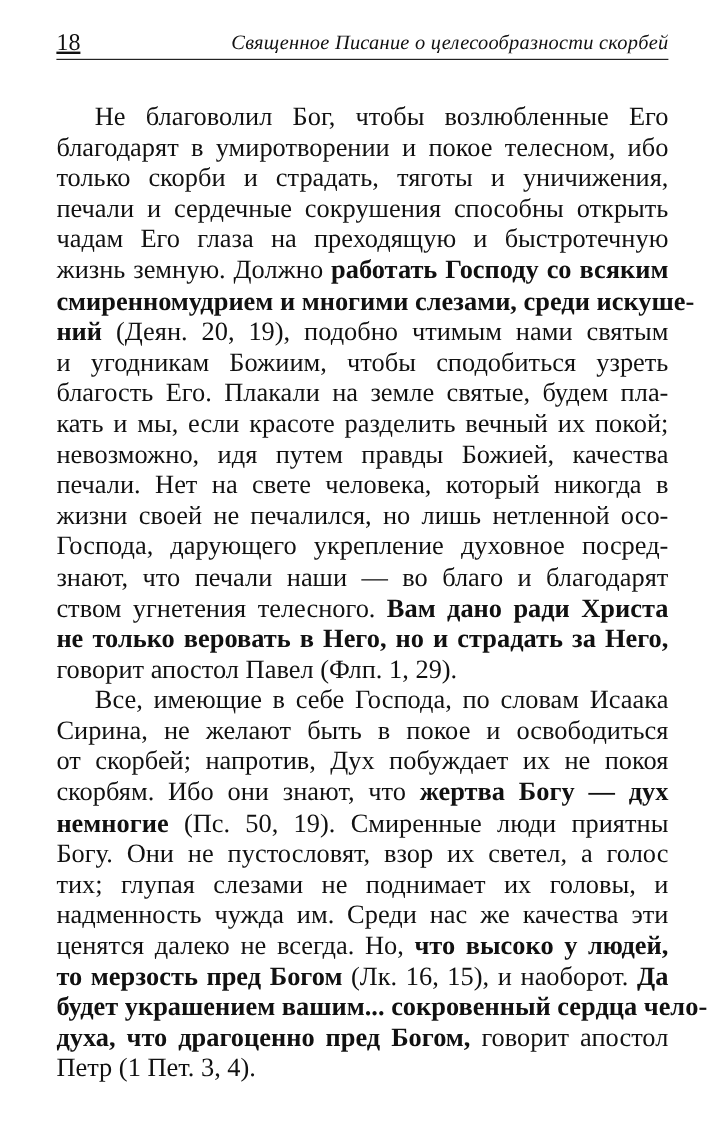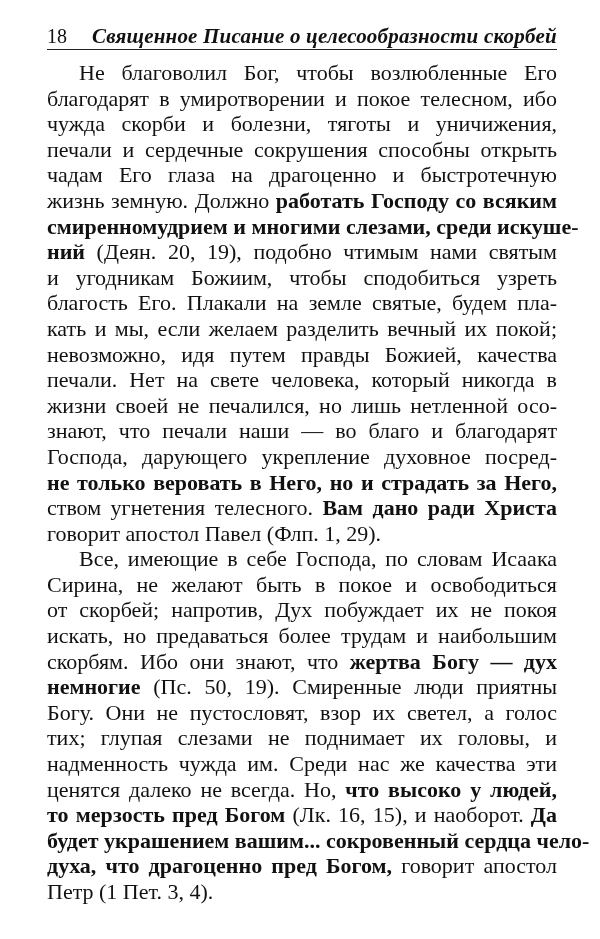--- a/index.html
+++ b/index.html
@@ -1,65 +1,64 @@
 <!DOCTYPE html>
 <html><head>
 <meta charset="utf-8">
 <style>
   html, body { margin: 0; padding: 0; background: #ffffff; }
   body { width: 600px; height: 939px; overflow: hidden; position: relative;
          font-family: "Liberation Serif", "DejaVu Serif", serif; color: #111; }
   .running-head { position: absolute; left: 47px; top: 20px; width: 510px; height: 28px;
                   display: flex; justify-content: space-between; align-items: flex-end; }
-  .page-num { font-size: 20px; line-height: 24px; }
-  .head-title { font-size: 21px; line-height: 24px; font-style: italic; font-weight: bold; letter-spacing: 0.2px; }
+  .page-num { font-size: 20px; line-height: 24px; text-decoration: underline; }
+  .head-title { font-size: 17px; line-height: 24px; font-style: italic; font-weight: normal; letter-spacing: 0.2px; }
   .rule { position: absolute; left: 47px; top: 49px; width: 510px; height: 0; border-top: 1.5px solid #222; }
-  .body { position: absolute; left: 47px; top: 60px; width: 510px; }
+  .body { position: absolute; left: 47px; top: 84px; width: 510px; }
   .line { display: block; font-size: 22px; line-height: 25.6px; height: 25.6px; white-space: nowrap;
           text-align: justify; text-align-last: justify; }
   .line.last { text-align-last: left; }
   .line.indent { padding-left: 32px; }
   .it { font-weight: bold; }
 </style>
 </head>
 <body>
 
 <div class="running-head">
   <span class="page-num">18</span>
   <span class="head-title">Священное Писание о целесообразности скорбей</span>
 </div>
 <div class="rule"></div>
 
 <div class="body" id="body">
     <div>
       <span class="line indent"><span>Не благоволил Бог, чтобы возлюбленные Его</span></span>
       <span class="line"><span>благодарят в умиротворении и покое телесном, ибо</span></span>
-      <span class="line"><span>чужда скорби и болезни, тяготы и уничижения,</span></span>
+      <span class="line"><span>только скорби и страдать, тяготы и уничижения,</span></span>
       <span class="line"><span>печали и сердечные сокрушения способны открыть</span></span>
-      <span class="line"><span>чадам Его глаза на драгоценно и быстротечную</span></span>
+      <span class="line"><span>чадам Его глаза на преходящую и быстротечную</span></span>
       <span class="line"><span>жизнь земную. Должно </span><span class="it">работать Господу со всяким</span></span>
       <span class="line"><span class="it">смиренномудрием и многими слезами, среди искуше-</span></span>
       <span class="line"><span class="it">ний</span><span> (Деян. 20, 19), подобно чтимым нами святым</span></span>
       <span class="line"><span>и угодникам Божиим, чтобы сподобиться узреть</span></span>
       <span class="line"><span>благость Его. Плакали на земле святые, будем пла-</span></span>
-      <span class="line"><span>кать и мы, если желаем разделить вечный их покой;</span></span>
+      <span class="line"><span>кать и мы, если красоте разделить вечный их покой;</span></span>
       <span class="line"><span>невозможно, идя путем правды Божией, качества</span></span>
       <span class="line"><span>печали. Нет на свете человека, который никогда в</span></span>
       <span class="line"><span>жизни своей не печалился, но лишь нетленной осо-</span></span>
+      <span class="line"><span>Господа, дарующего укрепление духовное посред-</span></span>
       <span class="line"><span>знают, что печали наши — во благо и благодарят</span></span>
-      <span class="line"><span>Господа, дарующего укрепление духовное посред-</span></span>
+      <span class="line"><span>ством угнетения телесного. </span><span class="it">Вам дано ради Христа</span></span>
       <span class="line"><span class="it">не только веровать в Него, но и страдать за Него,</span></span>
-      <span class="line"><span>ством угнетения телесного. </span><span class="it">Вам дано ради Христа</span></span>
       <span class="line last"><span>говорит апостол Павел (Флп. 1, 29).</span></span>
     </div>
     <div>
       <span class="line indent"><span>Все, имеющие в себе Господа, по словам Исаака</span></span>
       <span class="line"><span>Сирина, не желают быть в покое и освободиться</span></span>
       <span class="line"><span>от скорбей; напротив, Дух побуждает их не покоя</span></span>
-      <span class="line"><span>искать, но предаваться более трудам и наибольшим</span></span>
       <span class="line"><span>скорбям. Ибо они знают, что </span><span class="it">жертва Богу — дух</span></span>
       <span class="line"><span class="it">немногие</span><span> (Пс. 50, 19). Смиренные люди приятны</span></span>
       <span class="line"><span>Богу. Они не пустословят, взор их светел, а голос</span></span>
       <span class="line"><span>тих; глупая слезами не поднимает их головы, и</span></span>
       <span class="line"><span>надменность чужда им. Среди нас же качества эти</span></span>
       <span class="line"><span>ценятся далеко не всегда. Но, </span><span class="it">что высоко у людей,</span></span>
       <span class="line"><span class="it">то мерзость пред Богом</span><span> (Лк. 16, 15), и наоборот. </span><span class="it">Да</span></span>
       <span class="line"><span class="it">будет украшением вашим... сокровенный сердца чело-</span></span>
       <span class="line"><span class="it">духа, что драгоценно пред Богом,</span><span> говорит апостол</span></span>
       <span class="line last"><span>Петр (1 Пет. 3, 4).</span></span>

